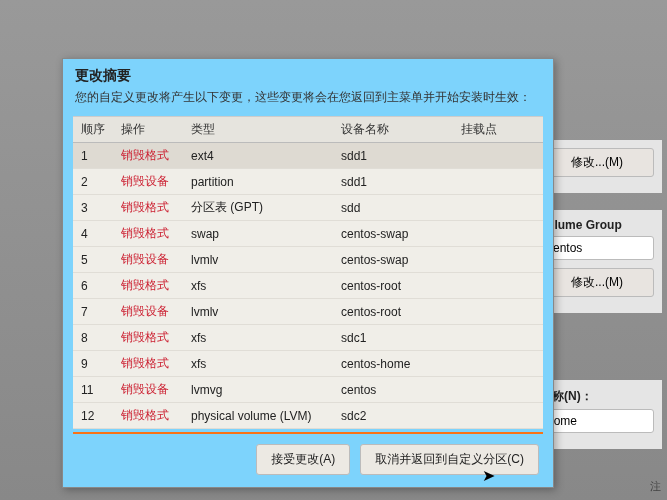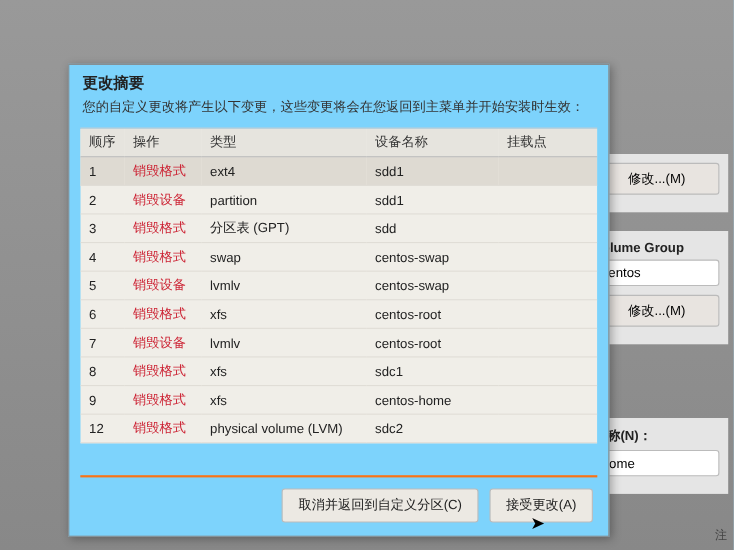--- a/index.html
+++ b/index.html
@@ -240,30 +240,37 @@
             <td></td>
           </tr>
           <tr>
             <td>9</td>
             <td class="col-op">销毁格式</td>
             <td>xfs</td>
             <td>centos-home</td>
             <td></td>
           </tr>
           <tr>
+            <td>11</td>
+            <td class="col-op">销毁设备</td>
+            <td>lvmvg</td>
+            <td>centos</td>
+            <td></td>
+          </tr>
+          <tr>
             <td>12</td>
             <td class="col-op">销毁格式</td>
             <td>physical volume (LVM)</td>
             <td>sdc2</td>
             <td></td>
           </tr>
         </tbody>
     </table>
   </div>
 
   <div class="dialog-buttons">
+    <button class="dialog-btn">接受更改(A)</button>
     <button class="dialog-btn">取消并返回到自定义分区(C)</button>
-    <button class="dialog-btn">接受更改(A)</button>
   </div>
 </div>
 
 <div class="cursor">➤</div>
 <div class="footnote">注</div>
 
 </body></html>

